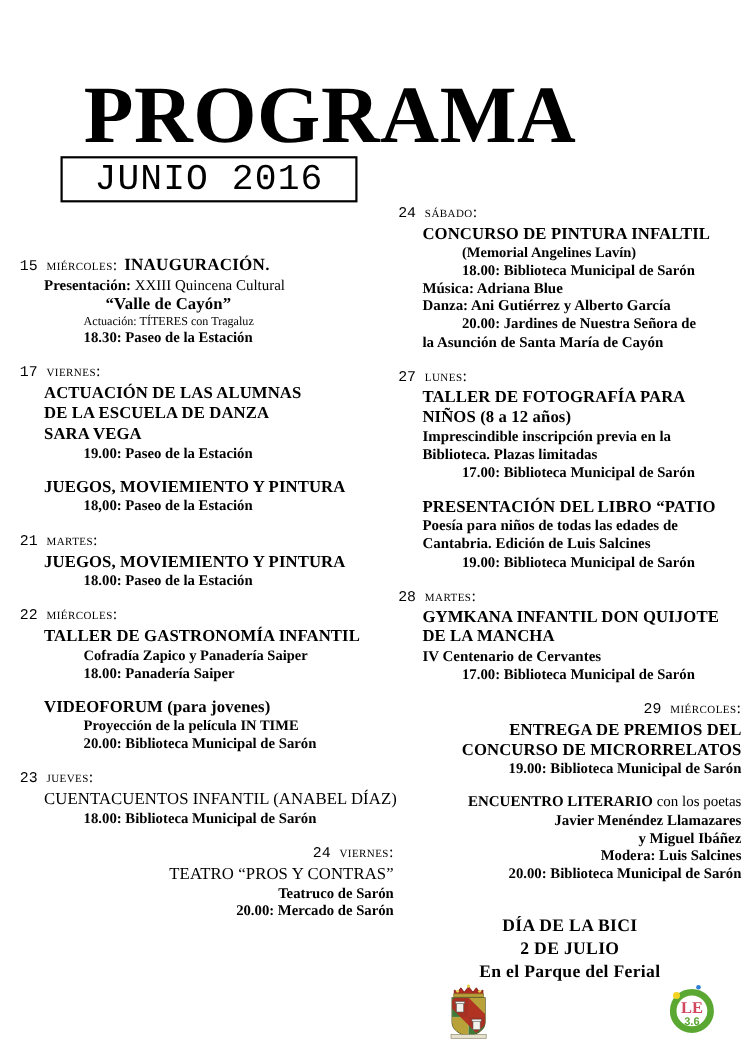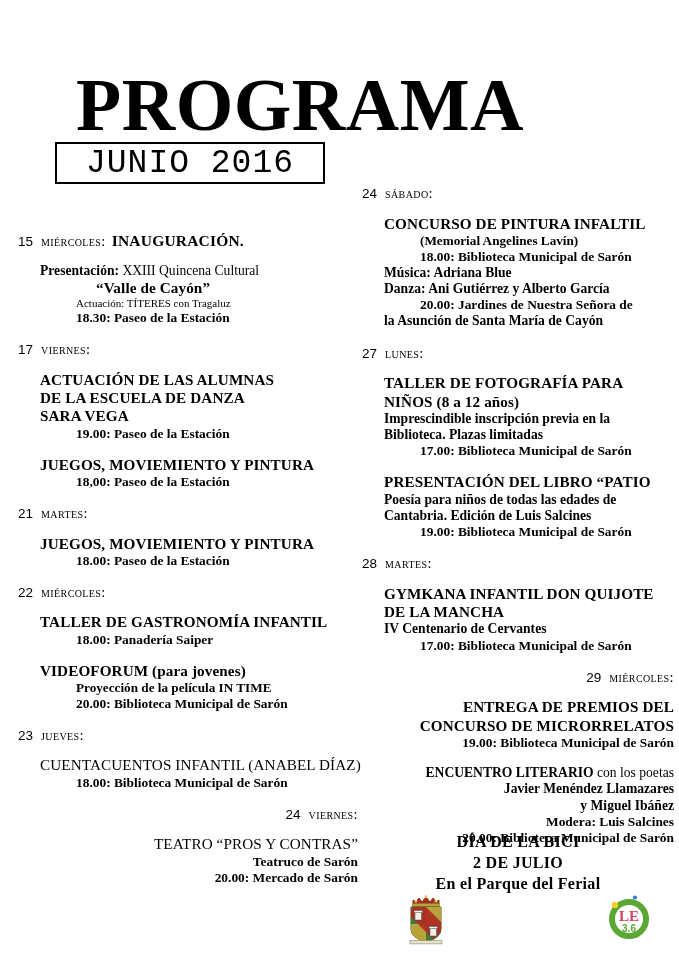--- a/index.html
+++ b/index.html
@@ -60,39 +60,39 @@
   .col-right { left: 362px; width: 312px; top: 184px; }
 
   .entry { margin-bottom: 14px; }
   .entry:last-child { margin-bottom: 0; text-align: right; }
 
   .entry-head {
     white-space: nowrap;
     line-height: 1.16;
   }
   .entry-day {
-    font-family: Liberation Sans, sans-serif;
+    font-family: Liberation Mono, monospace;
     font-size: 13.5px;
   }
   .entry-weekday {
     font-family: "Liberation Serif", "DejaVu Serif", serif;
     font-size: 14.5px;
     font-variant: small-caps;
     text-transform: lowercase;
     letter-spacing: 0.4px;
     margin-left: 8px;
   }
   .entry-headline {
     font-size: 15.5px;
     font-weight: bold;
     margin-left: 6px;
     letter-spacing: 0.2px;
   }
 
-  .block { margin-top: 12px; }
+  .block { margin-top: 1px; }
 
   .line {
     line-height: 1.2;
     white-space: nowrap;
   }
 
   
   .ind-0 { padding-left: 22px; }
   .ind-1 { padding-left: 58px; }
   .ind-2 { padding-left: 78px; }
@@ -197,20 +197,21 @@
       <div class="entry-head"><span class="entry-day">21</span><span class="entry-weekday">MARTES:</span></div>
       <div class="block">
         <div class="line ind-0 t-title">JUEGOS, MOVIEMIENTO Y PINTURA</div>
         <div class="line ind-1 t-time">18.00: Paseo de la Estación</div>
       </div>
     </div>
     <div class="entry">
       <div class="entry-head"><span class="entry-day">22</span><span class="entry-weekday">MIÉRCOLES:</span></div>
       <div class="block">
         <div class="line ind-0 t-title">TALLER DE GASTRONOMÍA INFANTIL</div>
+        <div class="line ind-1 t-sub">Cofradía Zapico y Panadería Saiper</div>
         <div class="line ind-1 t-time">18.00: Panadería Saiper</div>
         <div class="line ind-0 t-title" style="margin-top: 14px;">VIDEOFORUM (para jovenes)</div>
         <div class="line ind-1 t-sub">Proyección de la película IN TIME</div>
         <div class="line ind-1 t-time">20.00: Biblioteca Municipal de Sarón</div>
       </div>
     </div>
     <div class="entry">
       <div class="entry-head"><span class="entry-day">23</span><span class="entry-weekday">JUEVES:</span></div>
       <div class="block">
         <div class="line ind-0 t-title-light">CUENTACUENTOS INFANTIL (ANABEL DÍAZ)</div>

